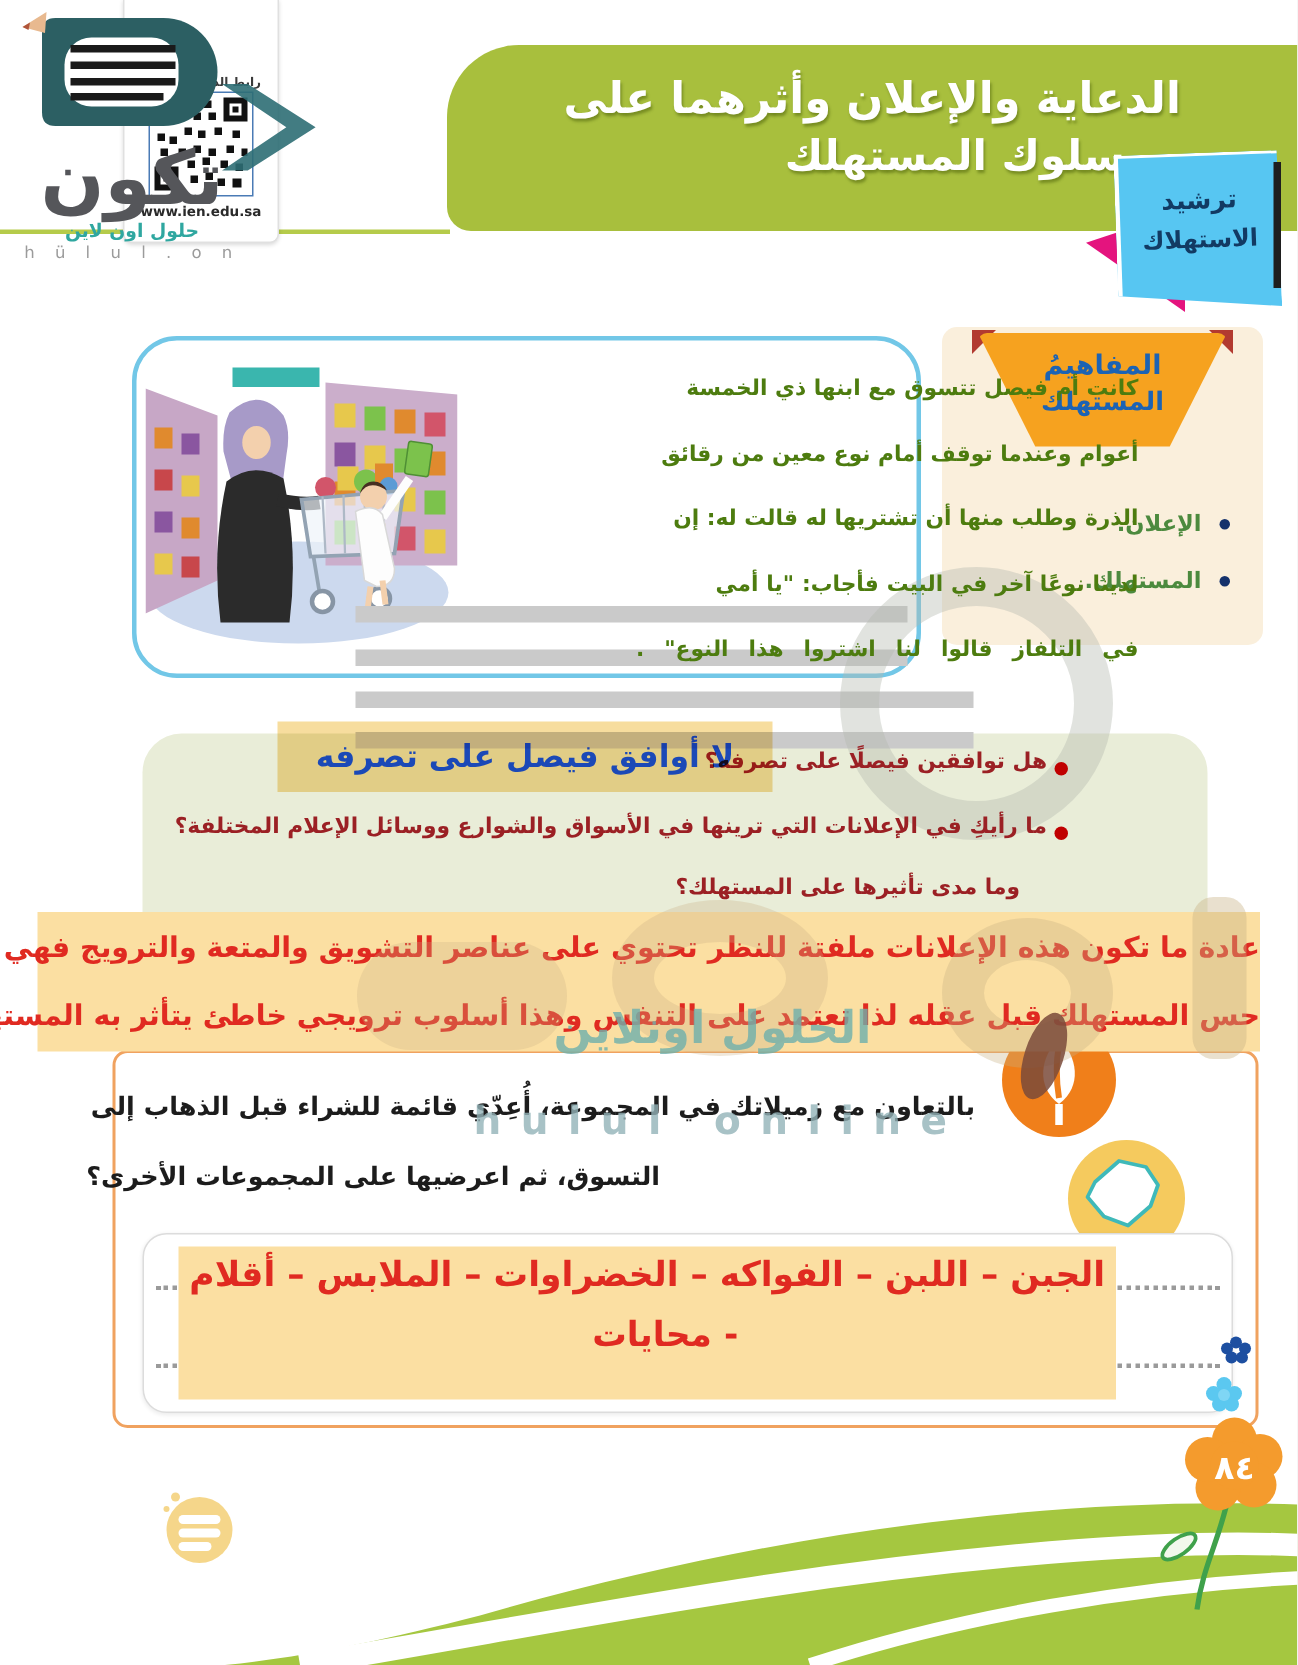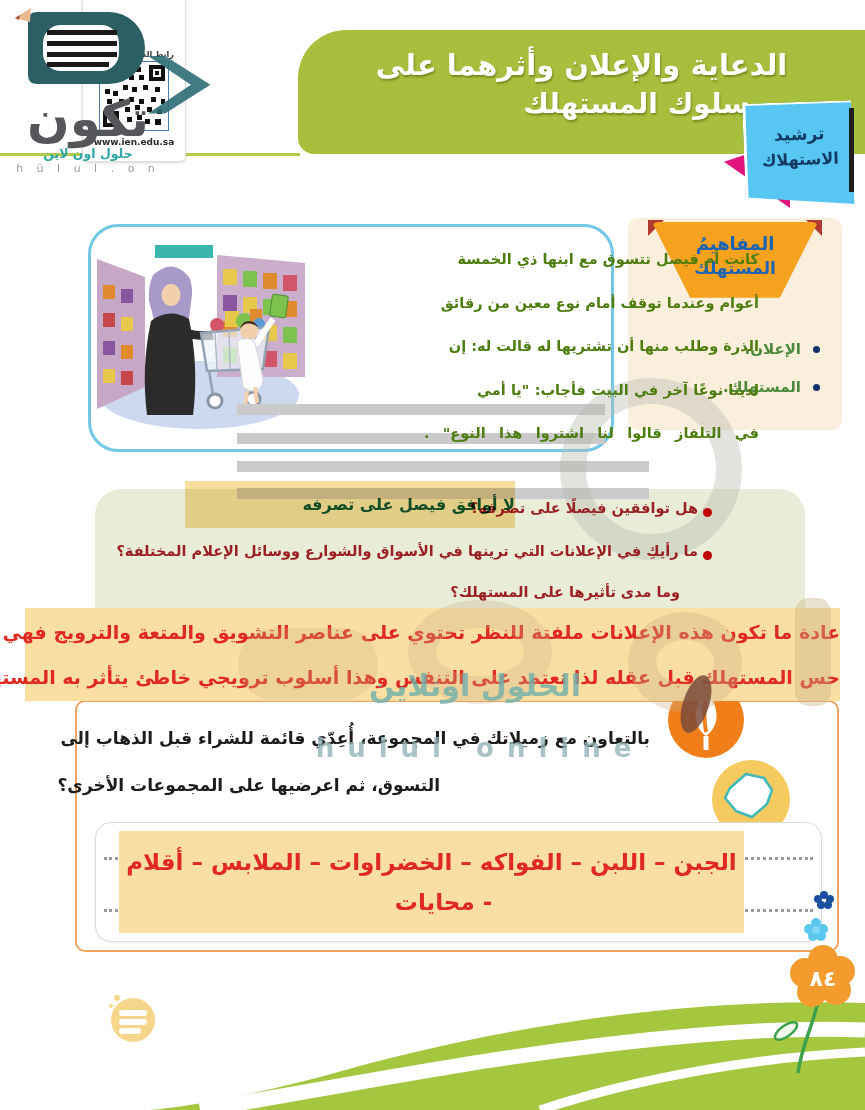--- a/index.html
+++ b/index.html
@@ -61,34 +61,34 @@
            transform:rotate(18deg);opacity:.85;z-index:4;}
   .wm-ar{left:240px;top:668px;width:470px;text-align:center;font-size:30px;color:#6fb0ac;opacity:.8;
          direction:rtl;z-index:4;font-weight:bold;}
   .wm-latin{left:230px;top:733px;width:500px;text-align:center;font-size:26px;color:#93b3b8;opacity:.8;
             letter-spacing:13px;z-index:4;font-weight:bold;}
   
   .qbox{left:95px;top:489px;width:710px;height:215px;background:#e9edd8;border-radius:26px;z-index:1;}
   .qdot{width:9px;height:9px;border-radius:50%;background:#c00000;z-index:2;}
   .qtext{white-space:nowrap;direction:rtl;font-size:14.5px;font-weight:bold;color:#9b2024;z-index:2;}
   .a1{left:185px;top:481px;width:330px;height:47px;background:#f7dd9e;mix-blend-mode:multiply;z-index:2;}
-  .a1 div{line-height:47px;text-align:right;font-size:16px;color:#14532d;font-weight:bold;direction:rtl;}
+  .a1 div{line-height:47px;text-align:center;font-size:21px;color:#1d4ed8;font-weight:bold;direction:rtl;}
   .ybox{left:25px;top:608px;width:815px;height:93px;background:#fbdfa2;z-index:2;direction:rtl;text-align:center;}
   .ybox .al{font-size:19px;color:#e02a21;font-weight:bold;line-height:42px;margin-top:3px;white-space:nowrap;}
   
   .act{left:75px;top:700px;width:760px;height:248px;background:#fff;border:2.5px solid #f0a25f;
        border-radius:10px;z-index:1;}
   .act-t{white-space:nowrap;direction:rtl;font-size:17px;font-weight:bold;color:#1c1c1c;z-index:2;}
   .icon-flower{left:668px;top:682px;width:76px;height:76px;background:#f07f1a;border-radius:50%;z-index:1;}
   .icon-map{left:712px;top:760px;width:78px;height:78px;background:#f5ca5e;border-radius:50%;z-index:1;}
   .ans-card{left:95px;top:822px;width:725px;height:118px;background:#fff;border:1.5px solid #dcdcdc;
             border-radius:16px;box-shadow:0 1px 3px rgba(0,0,0,.08);z-index:2;}
   .dotline{left:8px;right:8px;border-top:3px dotted #9a9a9a;z-index:0;}
   .hl{left:23px;top:8px;width:625px;height:102px;background:#fbdfa2;z-index:1;direction:rtl;text-align:center;}
-  .hl .h1{font-size:23px;color:#e02a21;font-weight:bold;margin-top:18px;white-space:nowrap;}
+  .hl .h1{font-size:23px;color:#e02a21;font-weight:bold;margin-top:6px;white-space:nowrap;}
   .hl .h2{font-size:23px;color:#e02a21;font-weight:bold;margin-top:14px;padding-left:24px;}
   
   .wave{left:0;top:995px;width:865px;height:115px;z-index:1;}
   .pageflower{left:770px;top:885px;z-index:2;}
   .ornament{left:103px;top:988px;z-index:1;opacity:.8;}
 </style>
 </head>
 <body>
 
 <div class="page">

